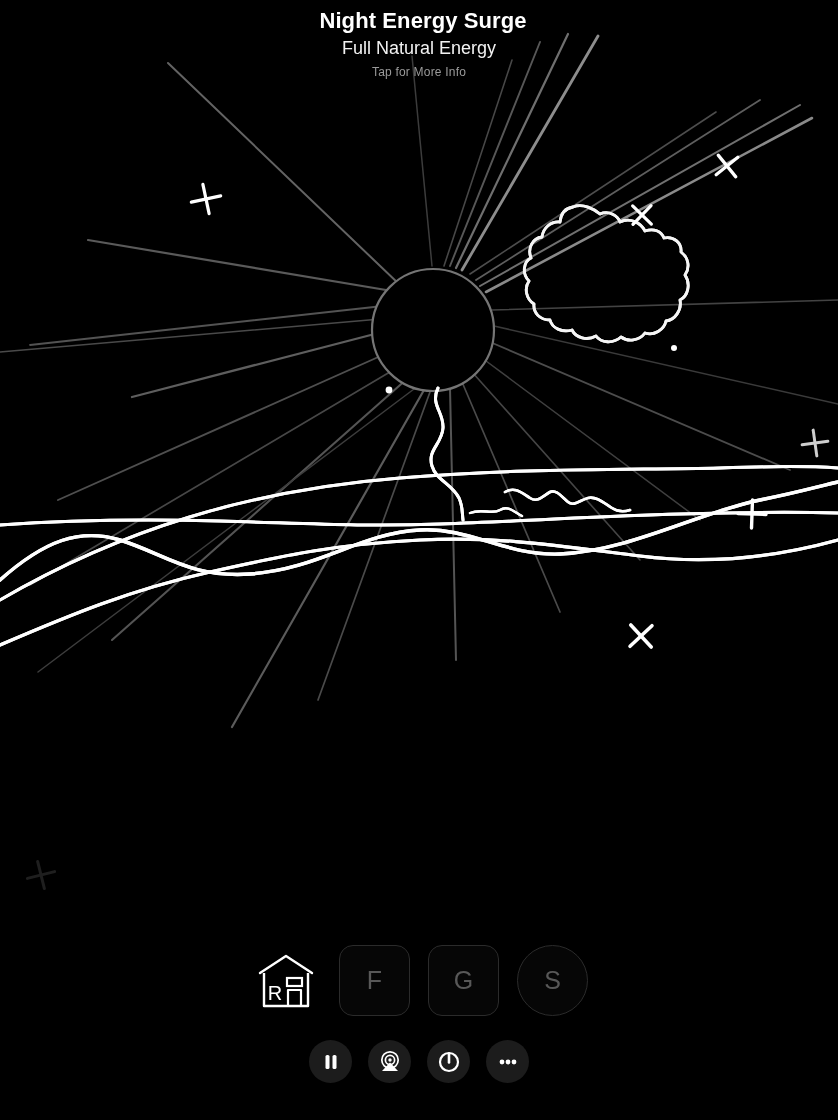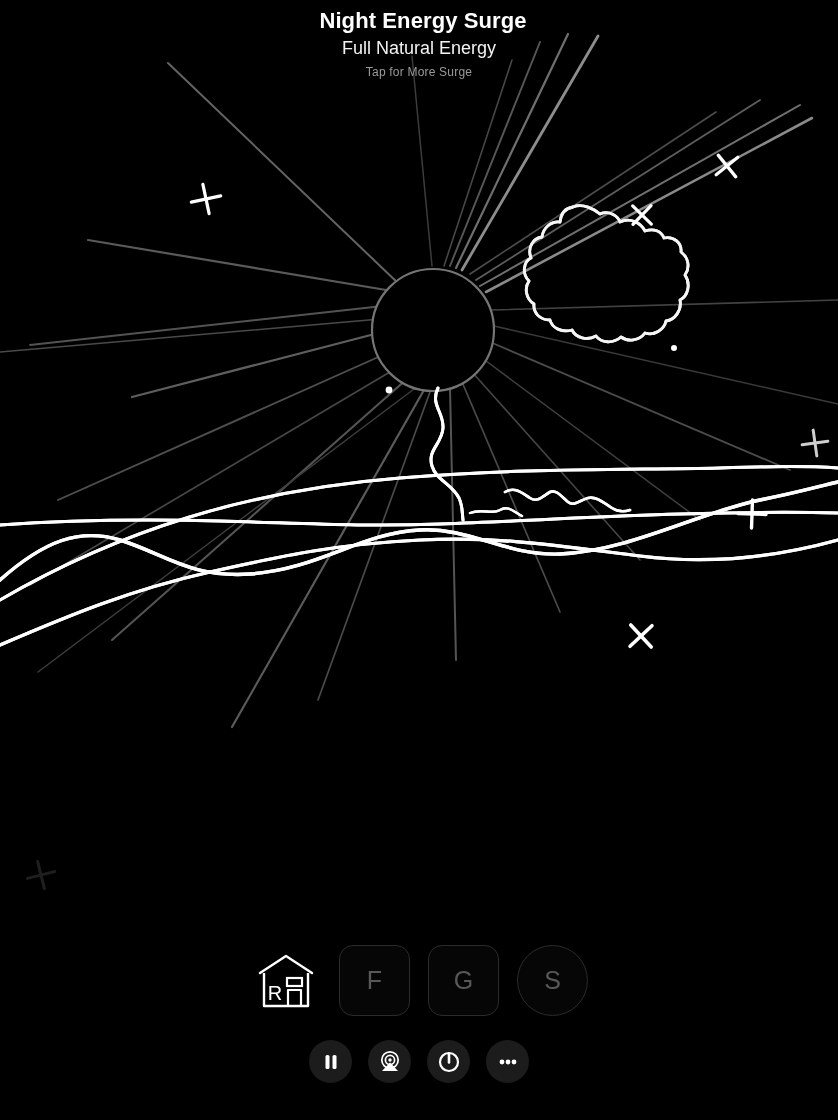--- a/index.html
+++ b/index.html
@@ -252,21 +252,21 @@
       <g transform="translate(41,875) rotate(-14)">
         <line x1="-14" y1="0" x2="14" y2="0" stroke="#1f1f1f" stroke-width="3.0"></line>
         <line x1="0" y1="-14" x2="0" y2="14" stroke="#1f1f1f" stroke-width="3.0"></line>
       </g>
     </g>
   </svg>
 
   <div class="header">
     <div class="title">Night Energy Surge</div>
     <div class="subtitle">Full Natural Energy</div>
-    <div class="tapinfo">Tap for More Surge</div>
+    <div class="tapinfo">Tap for More Info</div>
   </div>
 
   <div class="mode-bar">
 
     <div class="mode-btn active">
       <svg width="60" height="58" viewBox="0 0 60 58">
         <path d="M4 21 L30 4 L56 21" fill="none" stroke="#ffffff" stroke-width="2.4" stroke-linejoin="round" stroke-linecap="round"></path>
         <path d="M8 21 L8 54 L52 54 L52 21" fill="none" stroke="#ffffff" stroke-width="2.4" stroke-linejoin="round"></path>
         <rect x="31" y="26" width="15" height="8" fill="none" stroke="#ffffff" stroke-width="2.2"></rect>
         <path d="M32 54 L32 38 L45 38 L45 54" fill="none" stroke="#ffffff" stroke-width="2.2" stroke-linejoin="round"></path>

